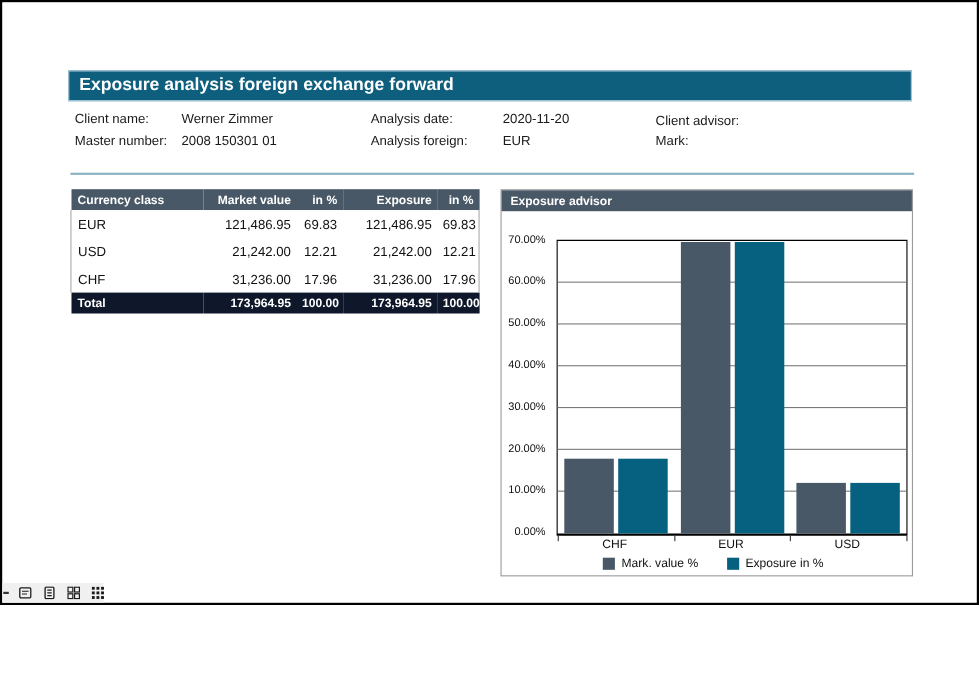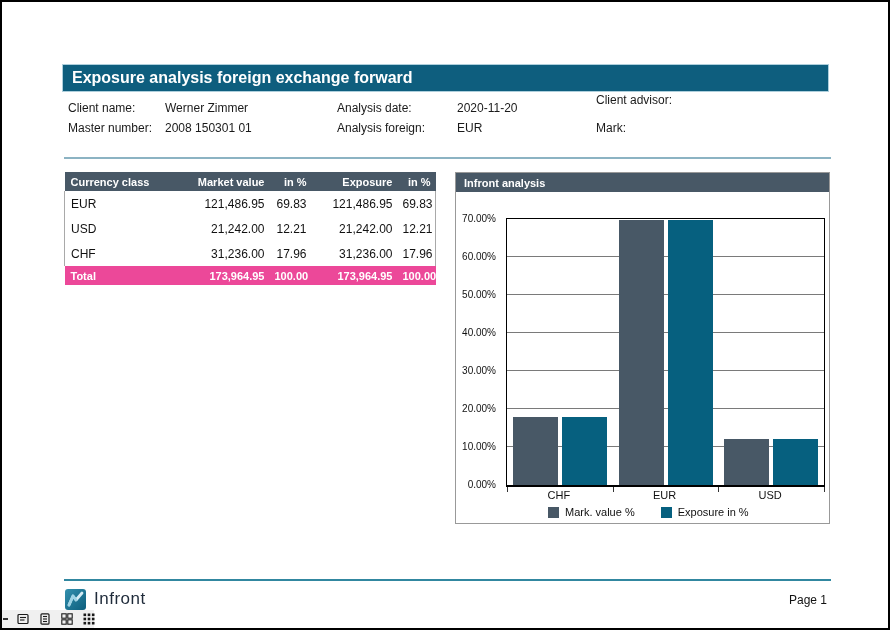--- a/index.html
+++ b/index.html
@@ -1,17 +1,17 @@
 <!DOCTYPE html>
 <html><head>
 <meta charset="utf-8">
 <style>
   html,body { margin:0; padding:0; background:#fff; }
   .page {
-    position:relative; width:890px; height:630px; box-sizing:border-box;
+    position:relative; width:890px; height:550px; box-sizing:border-box;
     background:#ffffff; border:2px solid #000;
     font-family:"Liberation Sans", sans-serif; overflow:hidden;
   }
   
   .titlebar {
     position:absolute; left:60px; top:62px; width:767px; height:28px;
     background:#0e5e7e; border:1px solid #aecfdc; box-sizing:border-box;
     color:#fff; font-size:16px; font-weight:bold;
     display:flex; align-items:center; padding-left:9px;
   }
@@ -29,21 +29,21 @@
     height:19px; padding:0 5px; text-align:right; white-space:nowrap;
   }
   .data-table th.first { text-align:left; padding-left:6px; }
   .data-table tbody td {
     height:25px; padding:0 5px; text-align:right; background:#fff; color:#111; white-space:nowrap;
   }
   .data-table tbody td.first { text-align:left; padding-left:6px; }
   .data-table tbody td:first-child { border-left:1px solid #a9a9a9; }
   .data-table tbody td:last-child  { border-right:1px solid #a9a9a9; }
   .data-table tfoot td {
-    background:#ec4899; color:#fff; font-weight:bold; font-size:11px;
+    background:#0f172a; color:#fff; font-weight:bold; font-size:11px;
     height:19px; padding:0 5px; text-align:right; white-space:nowrap;
   }
   .data-table tfoot td.first { text-align:left; padding-left:6px; }
   
   .chart-panel {
     position:absolute; left:453px; top:170px; width:375px; height:352px;
     border:1px solid #999; box-sizing:border-box; background:#fff;
   }
   .chart-header {
     height:19px; background:#485866; color:#fff; font-size:11px; font-weight:bold;
@@ -85,21 +85,21 @@
 <div class="page">
 
   <div class="titlebar">
     <span>Exposure analysis foreign exchange forward</span>
   </div>
 
   <span class="ci" style="left:66px; top:99px;">Client name:</span>
   <span class="ci" style="left:163px;top:99px;">Werner Zimmer</span>
   <span class="ci" style="left:335px;top:99px;">Analysis date:</span>
   <span class="ci" style="left:455px;top:99px;">2020-11-20</span>
-  <span class="ci" style="left:594px;top:91px;">Client advisor:</span>
+  <span class="ci" style="left:594px;top:101px;">Client advisor:</span>
   <span class="ci" style="left:700px;top:99px;"></span>
   <span class="ci" style="left:66px; top:119px;">Master number:</span>
   <span class="ci" style="left:163px;top:119px;">2008 150301 01</span>
   <span class="ci" style="left:335px;top:119px;">Analysis foreign:</span>
   <span class="ci" style="left:455px;top:119px;">EUR</span>
   <span class="ci" style="left:594px;top:119px;">Mark:</span>
   <span class="ci" style="left:700px;top:119px;"></span>
 
   <div class="sep"></div>
 
@@ -149,21 +149,21 @@
         <td>173,964.95</td>
         <td>100.00</td>
         <td>173,964.95</td>
         <td>100.00</td>
       </tr>
     </tfoot>
   </table>
 
   <div class="chart-panel">
     <div class="chart-header">
-      <span>Infront analysis</span>
+      <span>Exposure advisor</span>
     </div>
     <div class="y-axis">
         <div class="ytick" style="bottom: 0%;">0.00%</div>
         <div class="ytick" style="bottom: 14.2857%; margin-top: 20px;">10.00%</div>
         <div class="ytick" style="bottom: 28.5714%;">20.00%</div>
         <div class="ytick" style="bottom: 42.8571%;">30.00%</div>
         <div class="ytick" style="bottom: 57.1429%;">40.00%</div>
         <div class="ytick" style="bottom: 71.4286%;">50.00%</div>
         <div class="ytick" style="bottom: 85.7143%;">60.00%</div>
         <div class="ytick" style="bottom: 100%;">70.00%</div>

